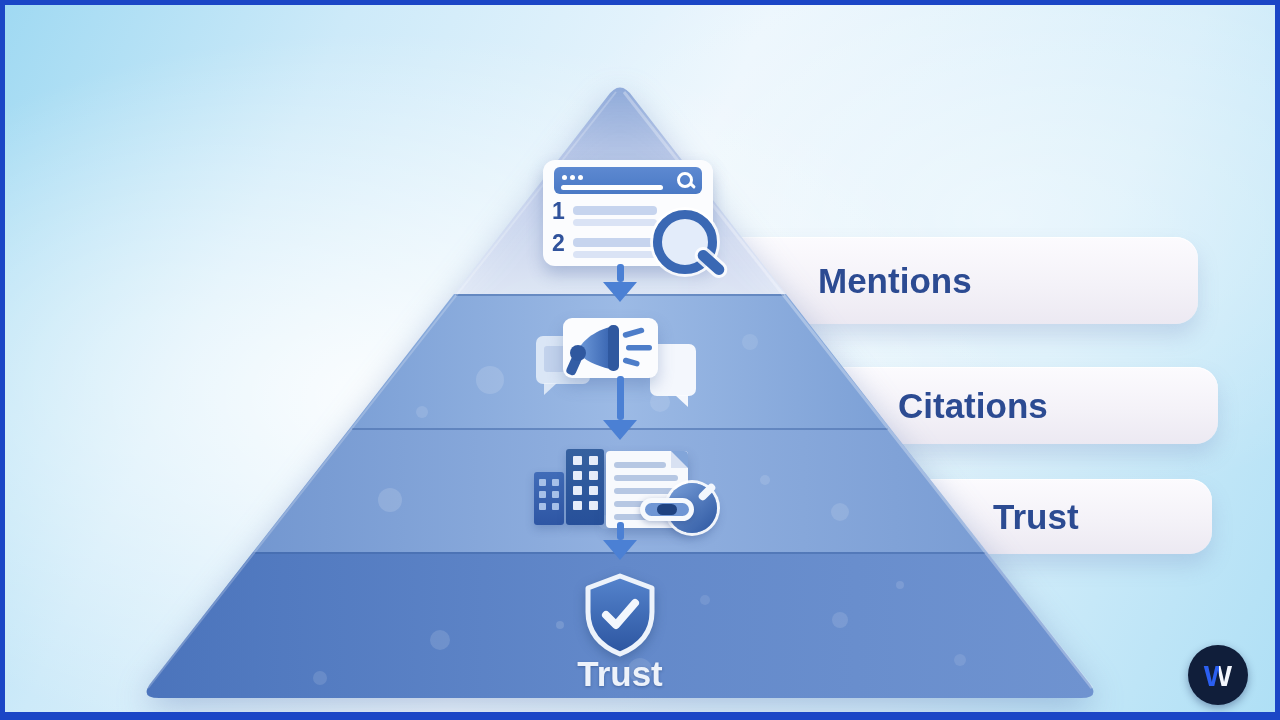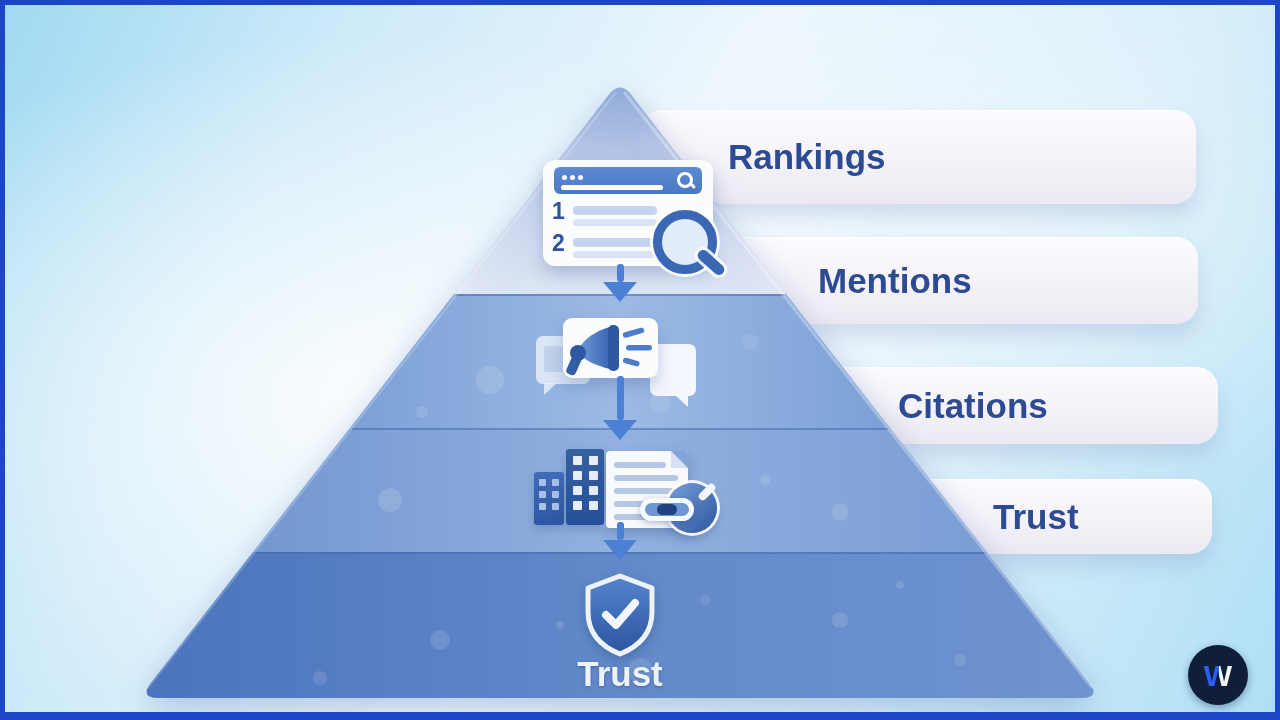--- a/index.html
+++ b/index.html
@@ -110,23 +110,20 @@
   .logo{position:absolute;left:1188px;top:645px;width:60px;height:60px;border-radius:50%;
         background:#101e3a;z-index:10;box-shadow:0 3px 8px rgba(20,40,90,0.4);}
 </style>
 </head>
 <body>
 
 <div class="frame">
   <div class="bg"></div>
 
 
-  <div class="bar bar-rankings">
-    <span class="bar-label">Rankings</span>
-  </div>
   <div class="bar bar-citations">
     <span class="bar-label">Citations</span>
   </div>
   <div class="bar bar-mentions">
     <span class="bar-label">Mentions</span>
   </div>
   <div class="bar bar-trust">
     <span class="bar-label">Trust</span>
   </div>
 

